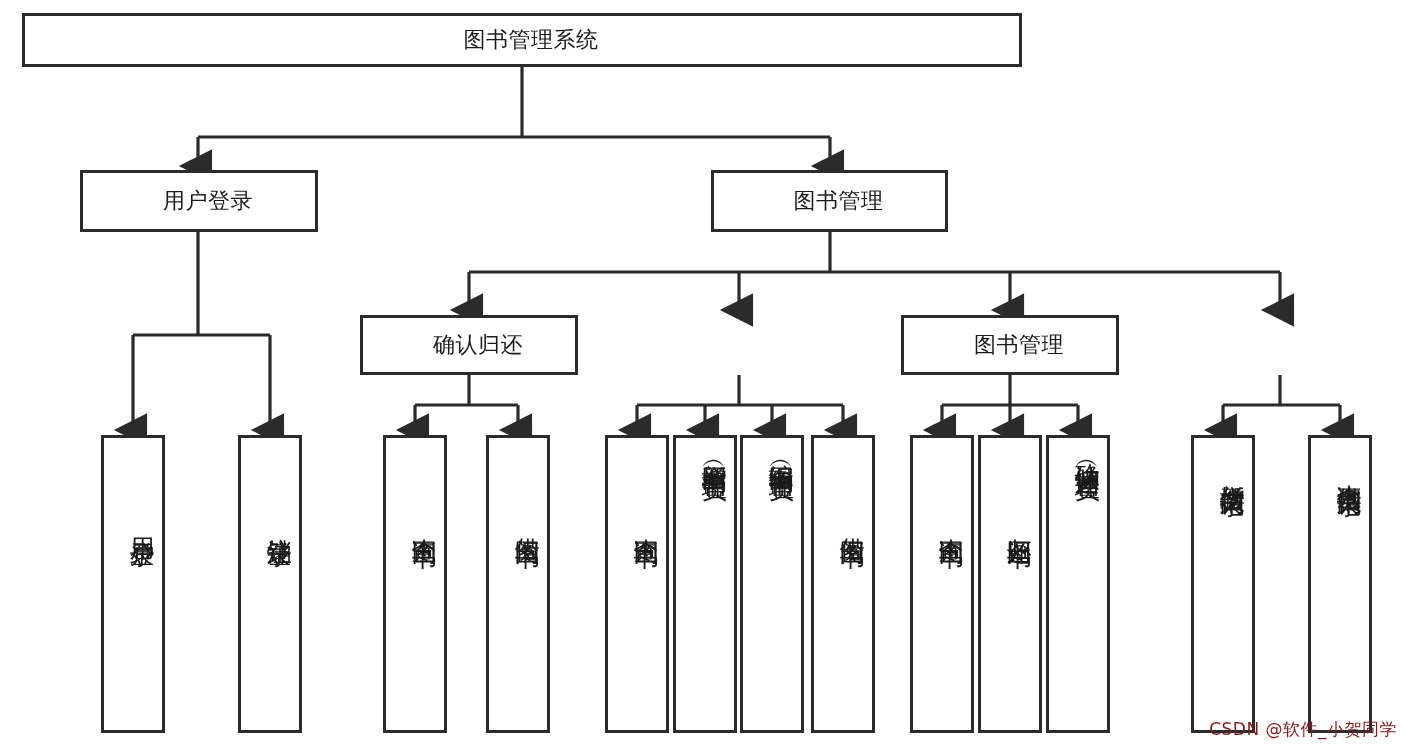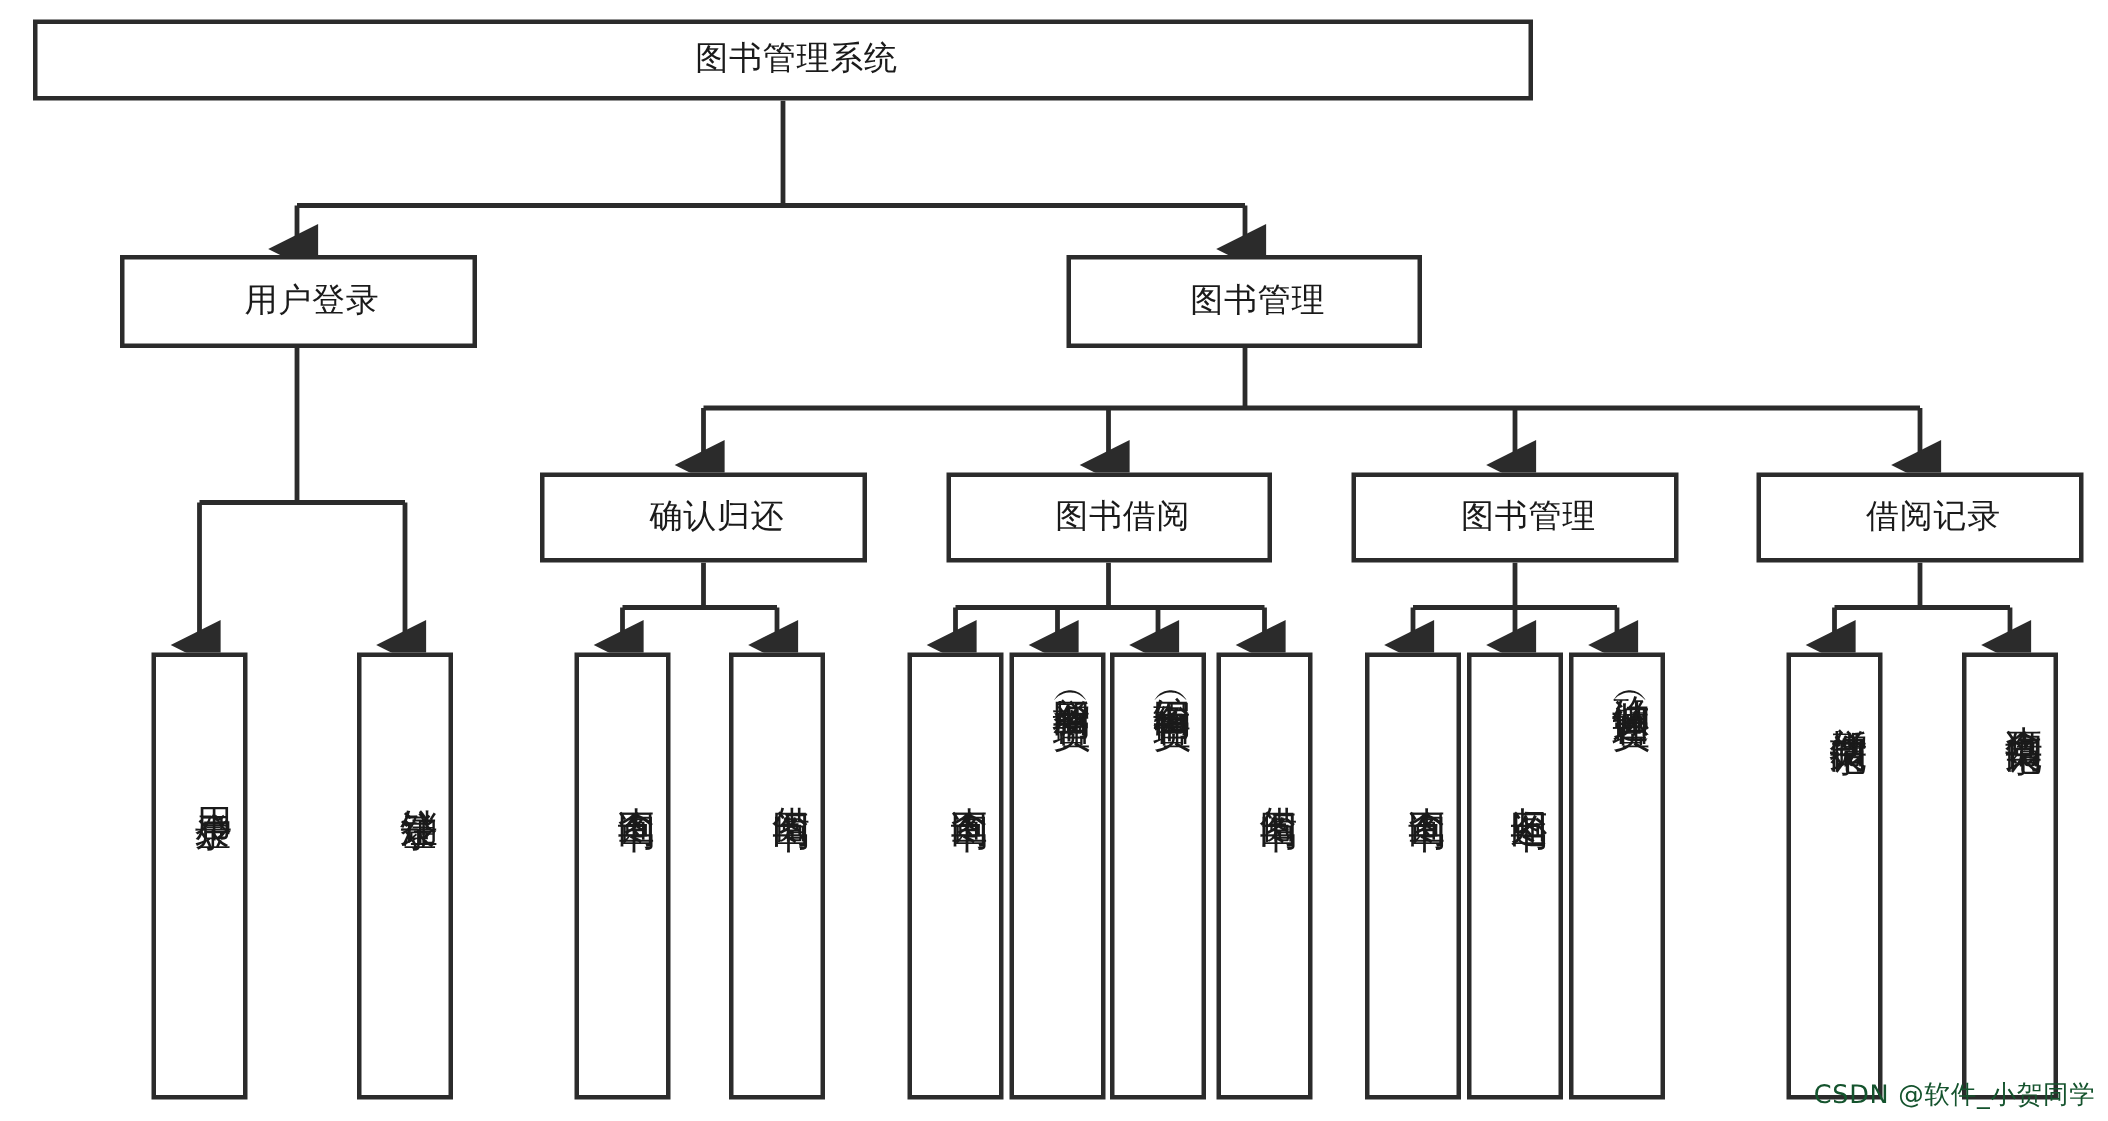--- a/index.html
+++ b/index.html
@@ -54,21 +54,21 @@
     white-space: nowrap;
   }
   .node-v.v-short { padding-top: 80px; }
   .node-v.v-mid   { padding-top: 26px; }
   .node-v.v-tall  { padding-top: 6px; }
   #watermark {
     position: absolute;
     right: 8px;
     bottom: 6px;
     font-size: 17px;
-    color: #14532d;
+    color: #7f1d1d;
     white-space: nowrap;
     letter-spacing: 0.5px;
   }
 </style>
 </head>
 <body>
 
 <div id="canvas">
 
   <svg id="edges" viewBox="0 0 1405 747" width="1405" height="747" xmlns="http://www.w3.org/2000/svg">
@@ -130,28 +130,22 @@
   <div class="node node-h" style="left:80px; top:170px; width:238px; height:62px;">
     <span class="label">用户登录</span>
   </div>
   <div class="node node-h" style="left:711px; top:170px; width:237px; height:62px;">
     <span class="label">图书管理</span>
   </div>
 
   <div class="node node-h" style="left:360px; top:315px; width:218px; height:60px;">
     <span class="label">确认归还</span>
   </div>
-  <div class="node node-h" style="left:631px; top:315px; width:217px; height:60px;">
-    <span class="label">图书借阅</span>
-  </div>
   <div class="node node-h" style="left:901px; top:315px; width:218px; height:60px;">
     <span class="label">图书管理</span>
-  </div>
-  <div class="node node-h" style="left:1171px; top:315px; width:218px; height:60px;">
-    <span class="label">借阅记录</span>
   </div>
 
   <div class="node node-v v-short" style="left:101px; top:435px; width:64px; height:298px;">
     <span class="label">用户登录</span>
   </div>
   <div class="node node-v v-short" style="left:238px; top:435px; width:64px; height:298px;">
     <span class="label">注销登录</span>
   </div>
 
   <div class="node node-v v-short" style="left:383px; top:435px; width:64px; height:298px;">

